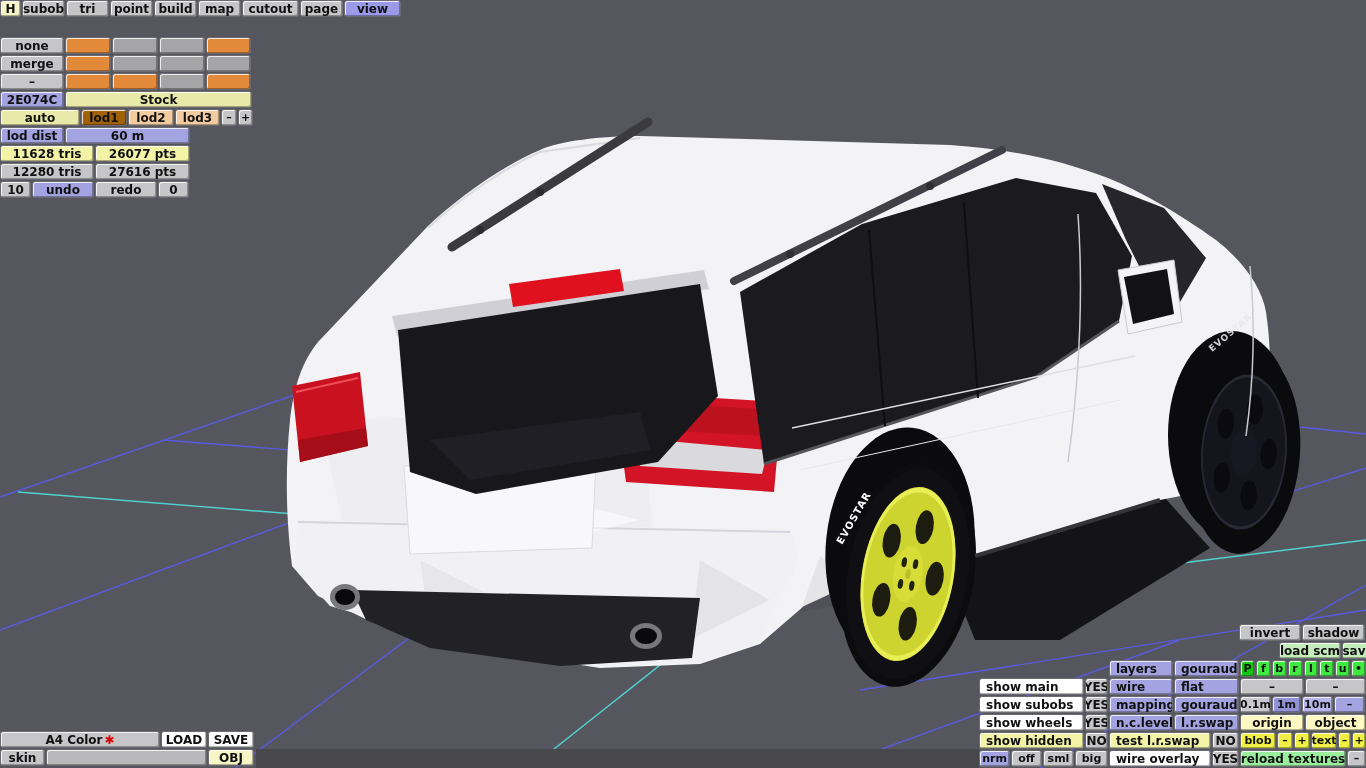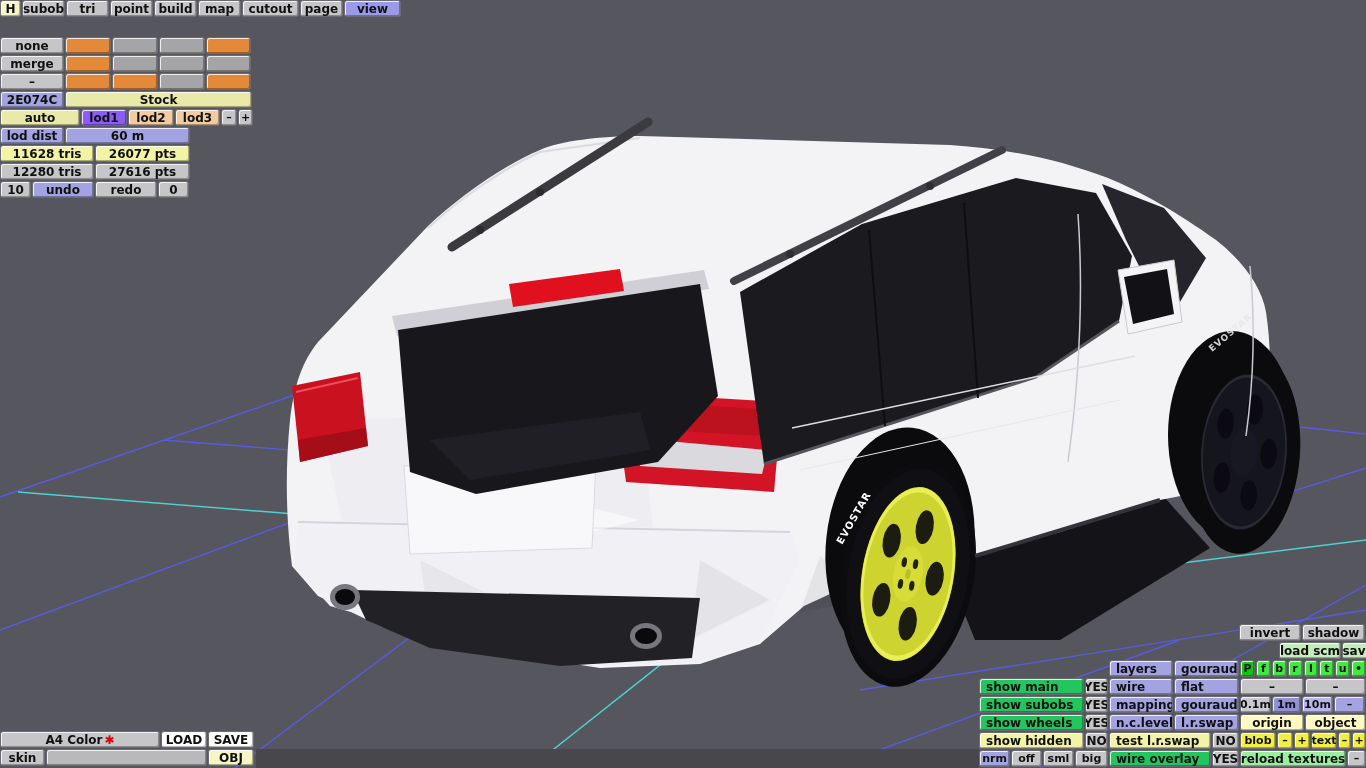--- a/index.html
+++ b/index.html
@@ -14,21 +14,21 @@
      border:1px solid #6a6a70;background:#c6c6c8;
      box-shadow:inset 1px 1px 0 rgba(255,255,255,.8), inset -1px -1px 0 rgba(0,0,0,.30);
      white-space:nowrap;overflow:hidden;cursor:default;}
   .left{justify-content:flex-start;padding-left:6px;}
   .sm{font-size:11px;}
   .c-gray2{background:#b9b9bb}.c-dkgray{background:#a5a5a7}
   .c-org{background:#e2893a}
   .c-lav{background:#a3a3e2}.c-lav2{background:#9191d6}.c-lav3{background:#b6b6ec}.c-lavlt{background:#c9c9cf}
   .c-view{background:#9a9ae8}
   .c-ylw{background:#e9e9a9}.c-ylwpale{background:#f3f3a8}.c-ylwbr{background:#efef46}
-  .c-peach{background:#22c55e}.c-salmon{background:#8b5cf6}.c-peach2{background:#f2cba1}
+  .c-peach{background:#ffffff}.c-salmon{background:#a16207}.c-peach2{background:#f2cba1}
   .c-cyan{background:#fef9c3}
   .c-grnlt{background:#c4edbb}.c-grnmint{background:#9bee9e}.c-grn{background:#3fe93f}
   .c-grnP{background:#14c514}.c-grnld{background:#ffffff}
   .c-cream{background:#f5f5c6}
   .dirty{color:#dd0000;margin-left:2px;}
 </style>
 </head>
 <body>
 
 <div id="app">

